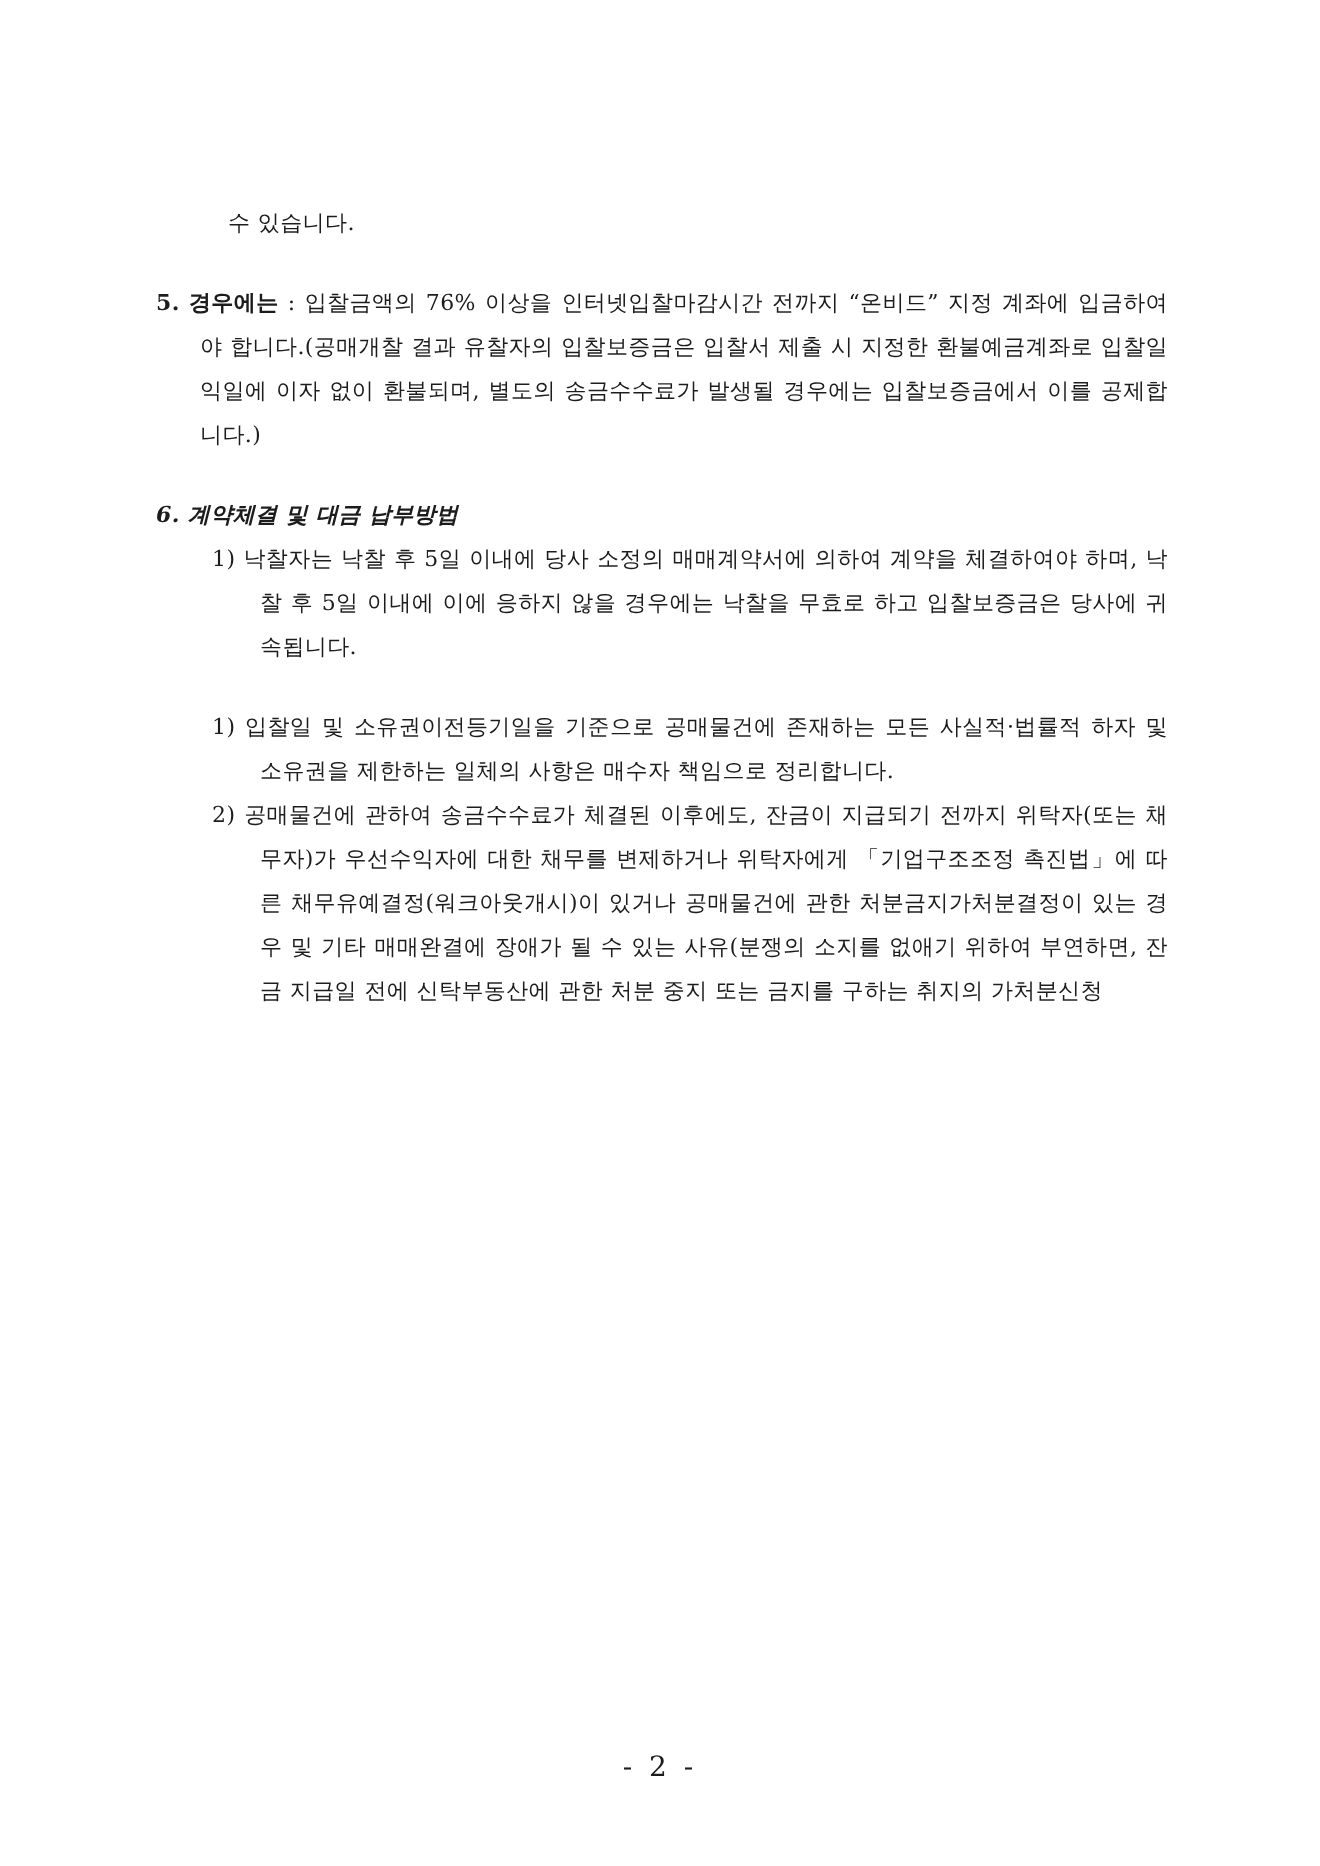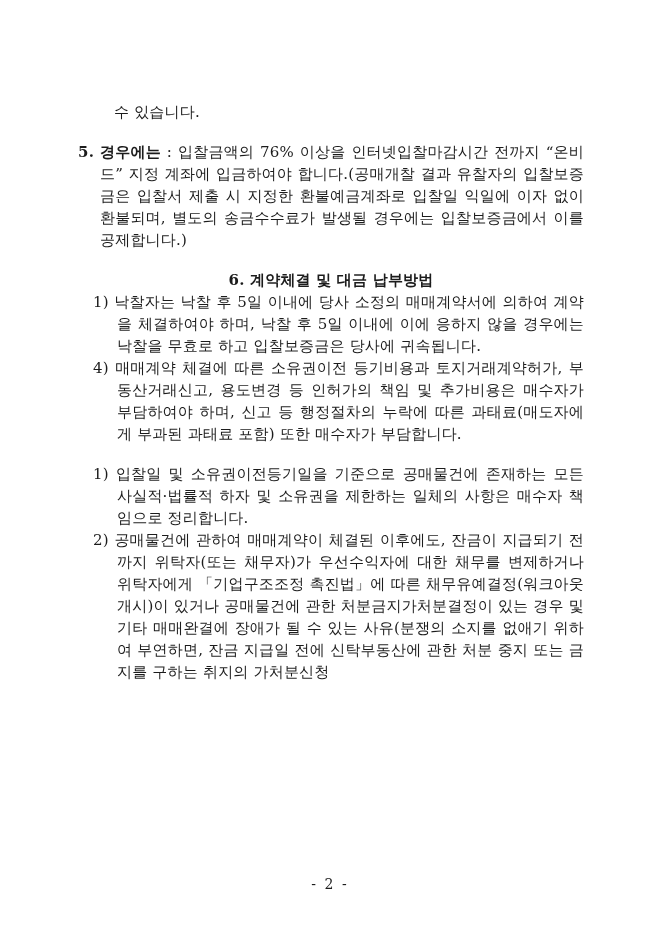--- a/index.html
+++ b/index.html
@@ -14,41 +14,42 @@
     background: #ffffff;
     font-family: "DejaVu Serif", "Liberation Serif", serif;
     color: #1c1c1c;
     overflow: hidden;
   }
   .content {
     position: absolute;
     top: 101px;
     left: 78px;
     width: 506px;
-    font-size: 15px;
+    font-size: 11px;
     line-height: 22px;
     text-align: justify;
     letter-spacing: 0.2px;
   }
   p { margin: 0; }
   .carryover {
     margin-left: 36px;
     text-align: left;
   }
   .section { margin-top: 18px; }
   .sec-par {
     padding-left: 22px;
     text-indent: -22px;
   }
   .sec-head {
     font-weight: bold;
-    text-align: center;
+    text-align: left;
+    font-style: italic;
   }
   b, .bold { font-weight: bold; }
-  .items { margin-left: 15px; }
+  .items { margin-left: 28px; }
   .item {
     padding-left: 24px;
     text-indent: -24px;
   }
   .marker { font-weight: normal; }
   .footer {
     position: absolute;
     top: 876px;
     left: 0;
     width: 660px;
@@ -67,27 +68,26 @@
     <p class="carryover">수 있습니다.</p>
 
     <div class="section">
       <p class="sec-par"><b>5.</b> <b>경우에는</b><span> : </span><span>입찰금액의 76% 이상을 인터넷입찰마감시간 전까지 “온비드” 지정 계좌에 입금하여야 합니다.(공매개찰 결과 유찰자의 입찰보증금은 입찰서 제출 시 지정한 환불예금계좌로 입찰일 익일에 이자 없이 환불되며, 별도의 송금수수료가 발생될 경우에는 입찰보증금에서 이를 공제합니다.)</span></p>
     </div>
 
     <div class="section">
       <p class="sec-head"><span>6.</span> <span>계약체결 및 대금 납부방법</span></p>
       <div class="items">
         <p class="item"><span class="marker">1)</span> <span>낙찰자는 낙찰 후 5일 이내에 당사 소정의 매매계약서에 의하여 계약을 체결하여야 하며, 낙찰 후 5일 이내에 이에 응하지 않을 경우에는 낙찰을 무효로 하고 입찰보증금은 당사에 귀속됩니다.</span></p>
-        <p class="item"><span class="marker">4)</span> <span>매매계약 체결에 따른 소유권이전 등기비용과 토지거래계약허가, 부동산거래신고, 용도변경 등 인허가의 책임 및 추가비용은 매수자가 부담하여야 하며, 신고 등 행정절차의 누락에 따른 과태료(매도자에게 부과된 과태료 포함) 또한 매수자가 부담합니다.</span></p>
       </div>
     </div>
 
     <div class="section">
       <div class="items">
         <p class="item"><span class="marker">1)</span> <span>입찰일 및 소유권이전등기일을 기준으로 공매물건에 존재하는 모든 사실적·법률적 하자 및 소유권을 제한하는 일체의 사항은 매수자 책임으로 정리합니다.</span></p>
-        <p class="item"><span class="marker">2)</span> <span>공매물건에 관하여 매매계약이 체결된 이후에도, 잔금이 지급되기 전까지 위탁자(또는 채무자)가 우선수익자에 대한 채무를 변제하거나 위탁자에게 「기업구조조정 촉진법」에 따른 채무유예결정(워크아웃개시)이 있거나 공매물건에 관한 처분금지가처분결정이 있는 경우 및 기타 매매완결에 장애가 될 수 있는 사유(분쟁의 소지를 없애기 위하여 부연하면, 잔금 지급일 전에 신탁부동산에 관한 처분 중지 또는 금지를 구하는 취지의 가처분신청</span></p>
+        <p class="item"><span class="marker">2)</span> <span>공매물건에 관하여 송금수수료가 체결된 이후에도, 잔금이 지급되기 전까지 위탁자(또는 채무자)가 우선수익자에 대한 채무를 변제하거나 위탁자에게 「기업구조조정 촉진법」에 따른 채무유예결정(워크아웃개시)이 있거나 공매물건에 관한 처분금지가처분결정이 있는 경우 및 기타 매매완결에 장애가 될 수 있는 사유(분쟁의 소지를 없애기 위하여 부연하면, 잔금 지급일 전에 신탁부동산에 관한 처분 중지 또는 금지를 구하는 취지의 가처분신청</span></p>
       </div>
     </div>
 
   </div>
 
   <div class="footer">- 2 -</div>
 </div>
 
 </body></html>

